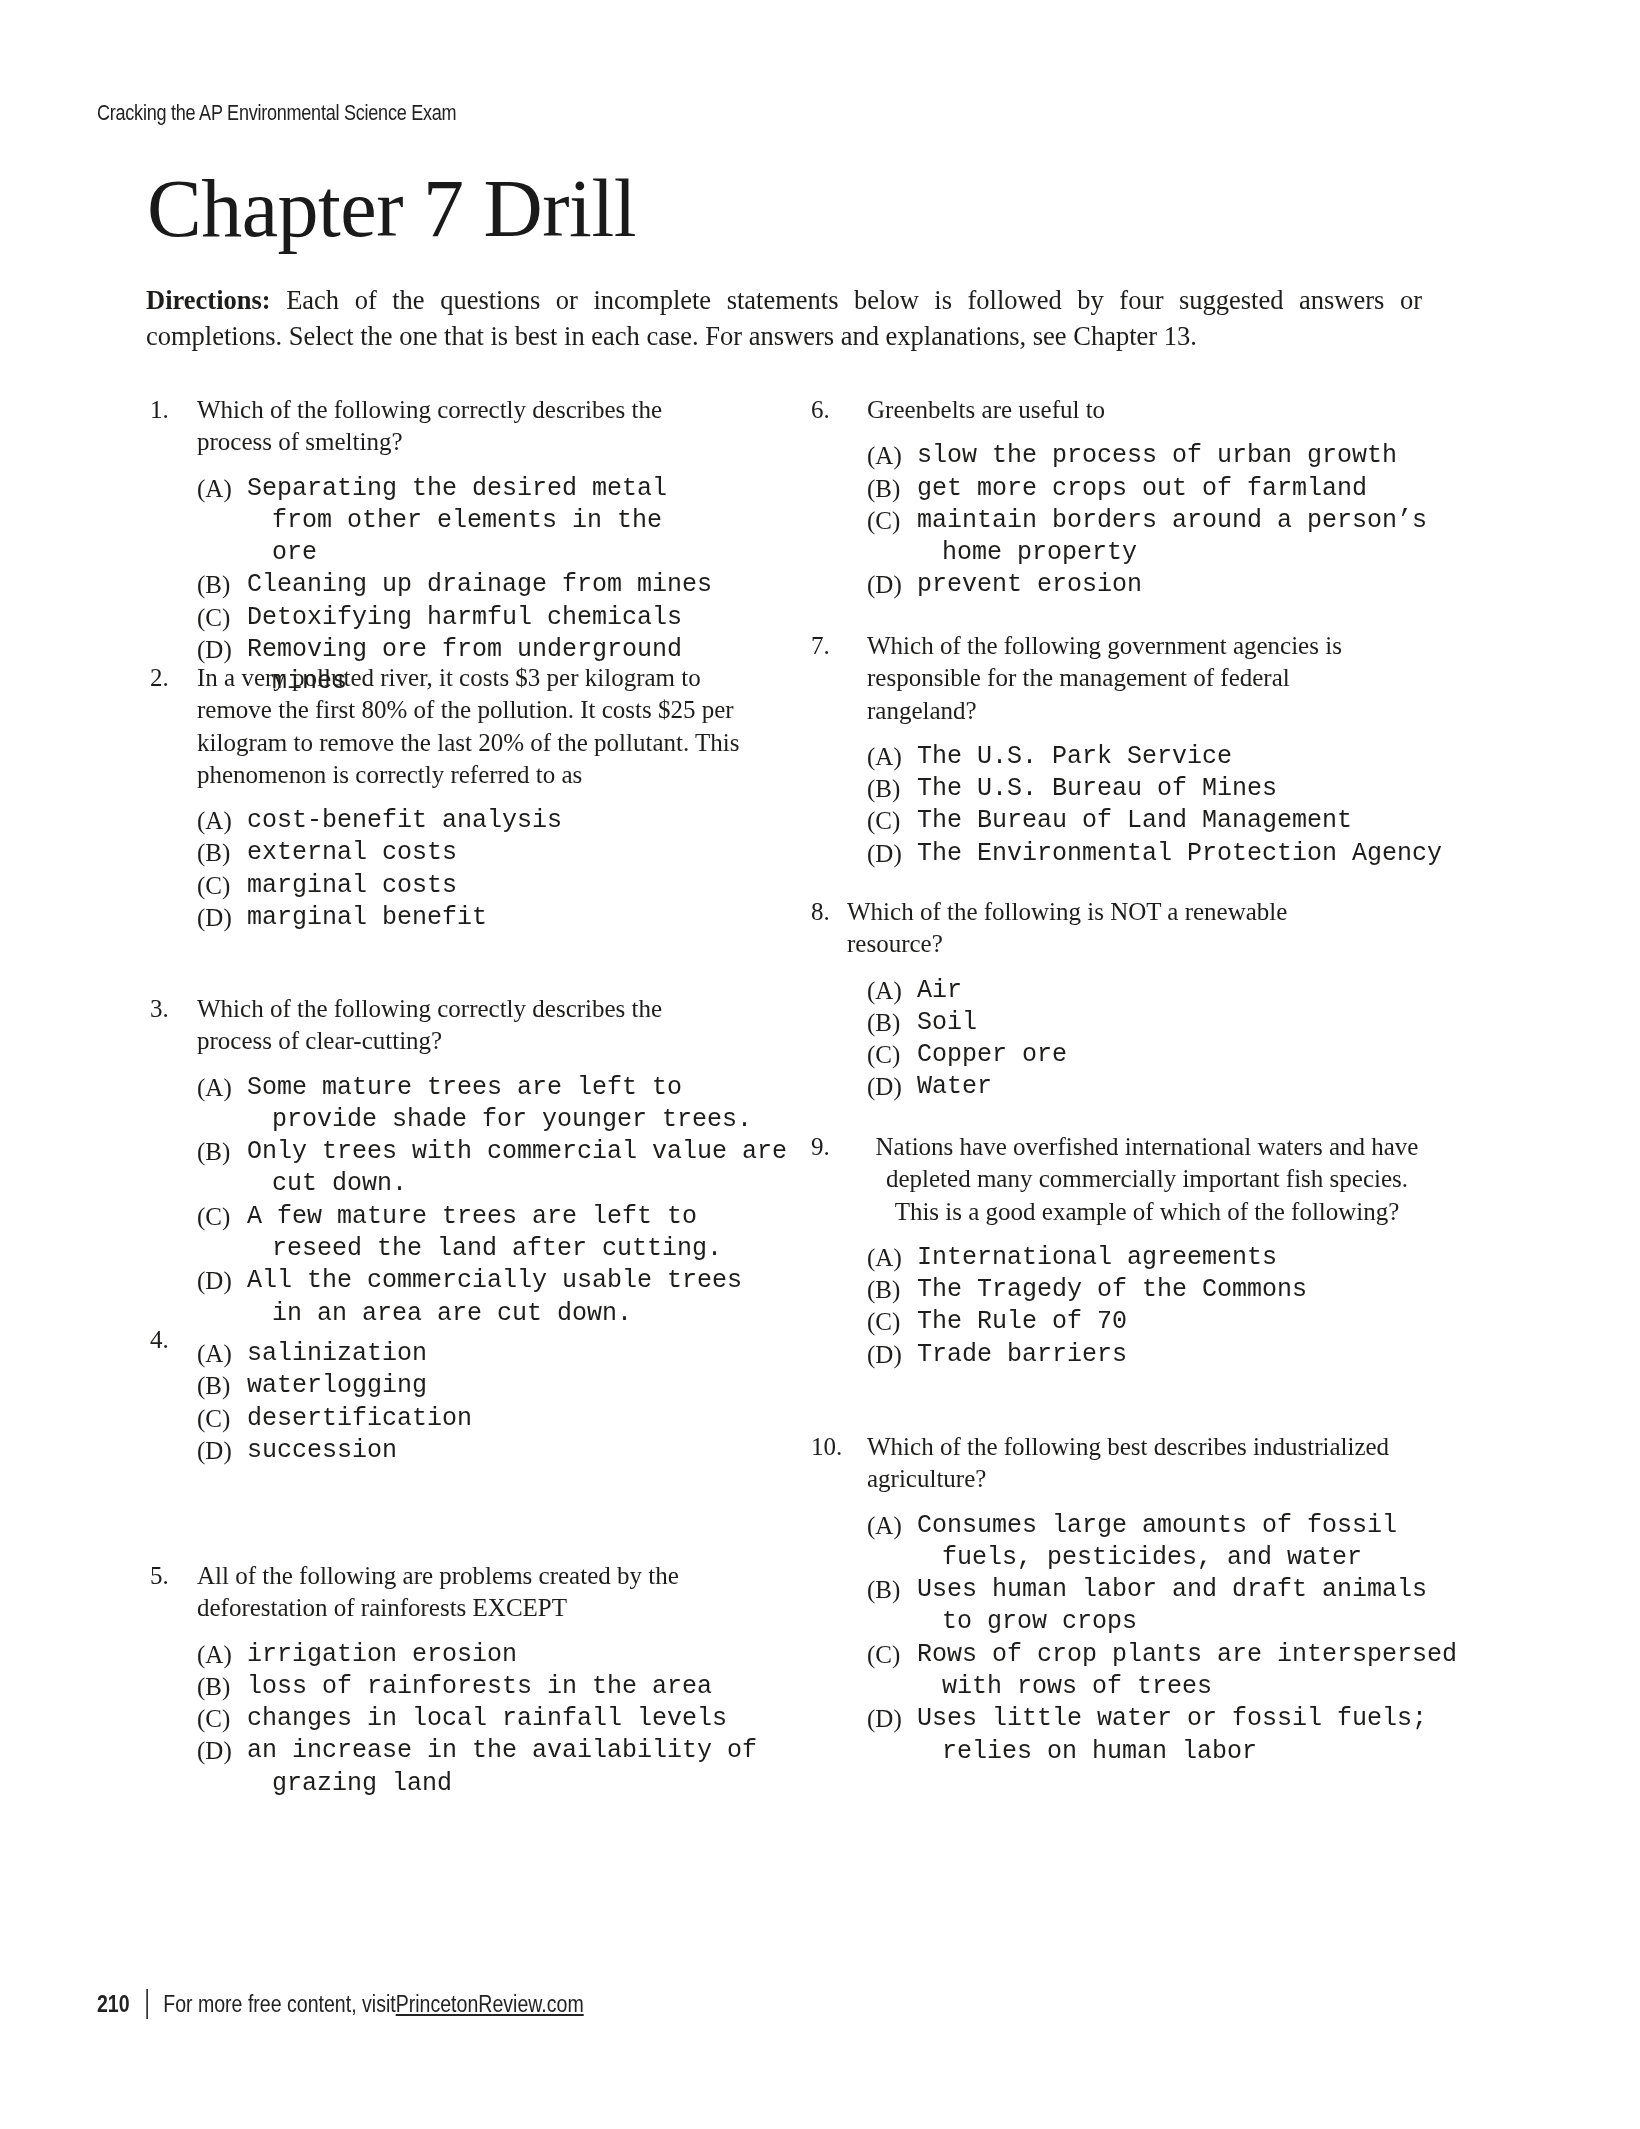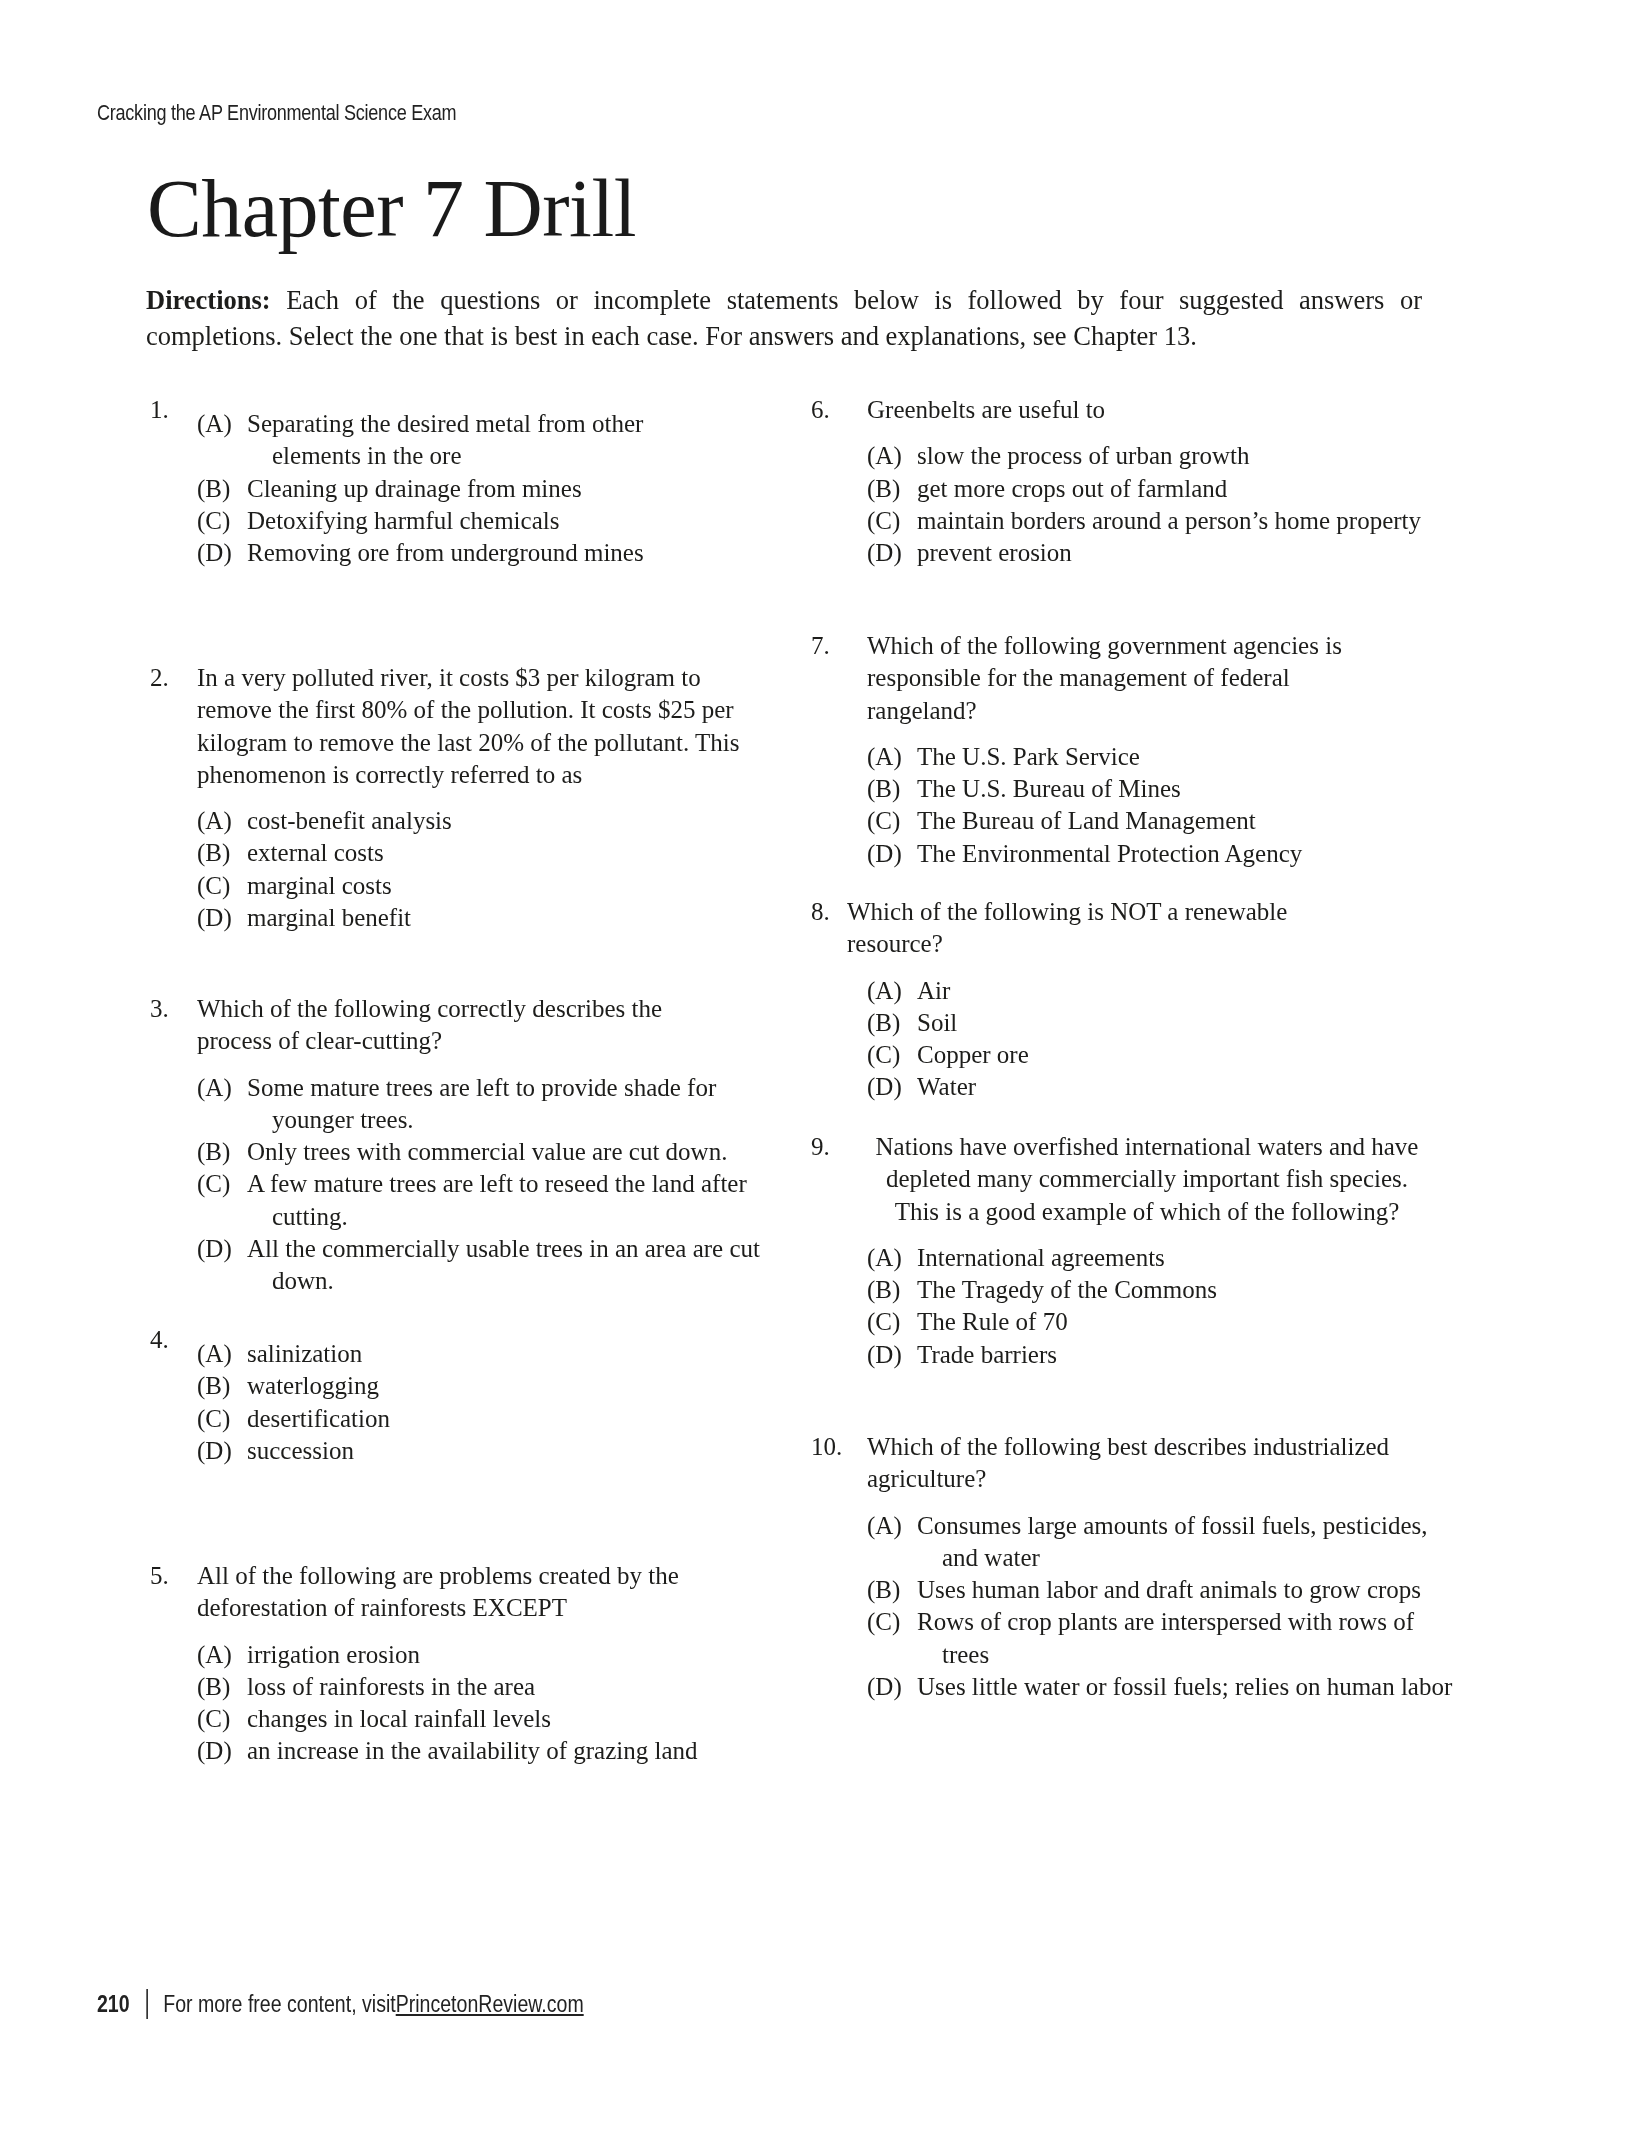--- a/index.html
+++ b/index.html
@@ -22,21 +22,21 @@
     .directions b { font-weight: bold; }
     .q {
       position: absolute; font-family: "Liberation Serif", serif; font-size: 25px; line-height: 32.3px; color: #1d1d1b;
     }
     .q .num { position: absolute; left: 0; top: 0; }
     .q .stem { margin-left: 47px; }
     .q .choices { margin-left: 47px; margin-top: 14px; }
     .q .choice { position: relative; padding-left: 50px; }
     .q .choice .lbl { position: absolute; left: 0; top: 0; }
     .q .choice .txt { display: block; padding-left: 0; text-indent: 0; }
-    .q .choice .txt.hang { padding-left: 25px; text-indent: -25px; }
+    .q .choice .txt.hang { padding-left: 25px; text-indent: -25px; font-family: Liberation Mono, monospace; }
     .col-left { width: 610px; }
     .col-right { width: 610px; }
     .footer {
       position: absolute; left: 97px; top: 1988px; height: 32px;
       font-family: "Liberation Sans", sans-serif; font-size: 23px; color: #222;
       display: flex; align-items: center; transform: scaleX(0.85); transform-origin: left center;
     }
     .footer .page-num { font-weight: bold; }
     .footer .sep { display: inline-block; width: 1.5px; height: 30px; background: #333; margin: 0 18px 0 20px; }
     .footer .link { text-decoration: underline; color: #222; }
@@ -45,20 +45,21 @@
 <body>
 
 <div class="running-head">Cracking the AP Environmental Science Exam</div>
 
 <h1 class="title">Chapter 7 Drill</h1>
 
 <p class="directions"><b>Directions:</b><span> Each of the questions or incomplete statements below is followed by four suggested answers or completions. Select the one that is best in each case. For answers and explanations, see Chapter 13.</span></p>
 
 <div class="q col-left" style="left:150px; top:394px;">
   <span class="num">1.</span>
+  <div class="stem" style="width:520px;">Which of the following correctly describes the process of smelting?</div>
   <div class="choices" style="width:540px;">
     <div class="choice">
         <span class="lbl">(A)</span>
         <span class="txt hang" style="width:430px;">Separating the desired metal from other elements in the ore</span>
       </div>
     <div class="choice">
         <span class="lbl">(B)</span>
         <span class="txt hang">Cleaning up drainage from mines</span>
       </div>
     <div class="choice">

